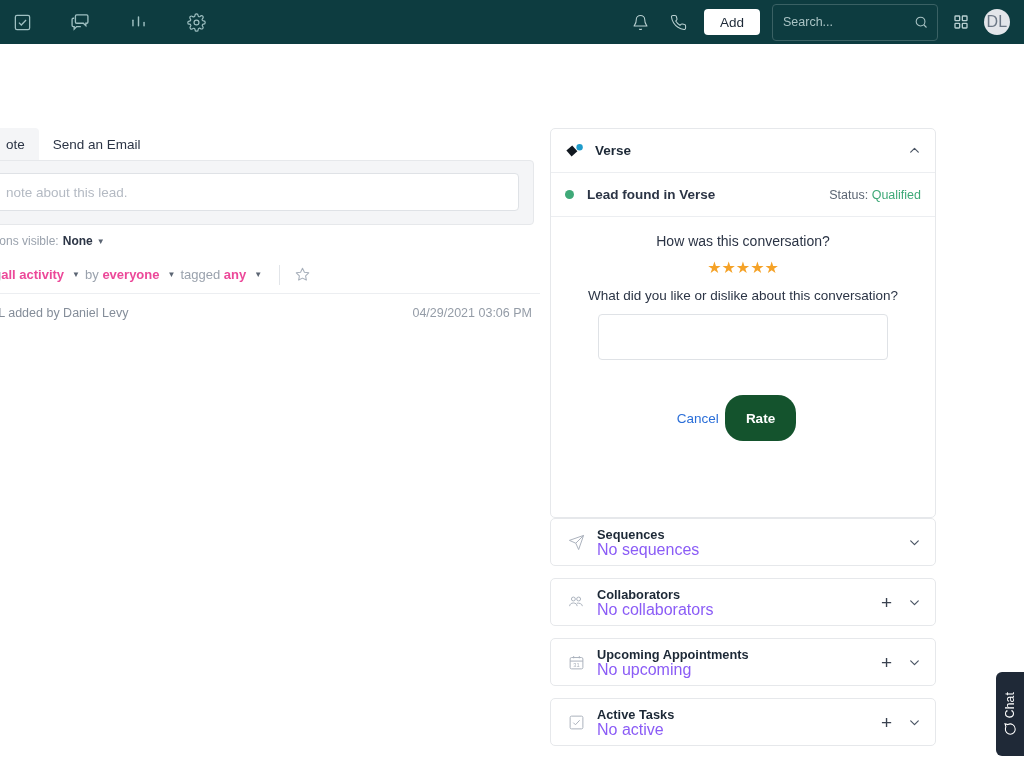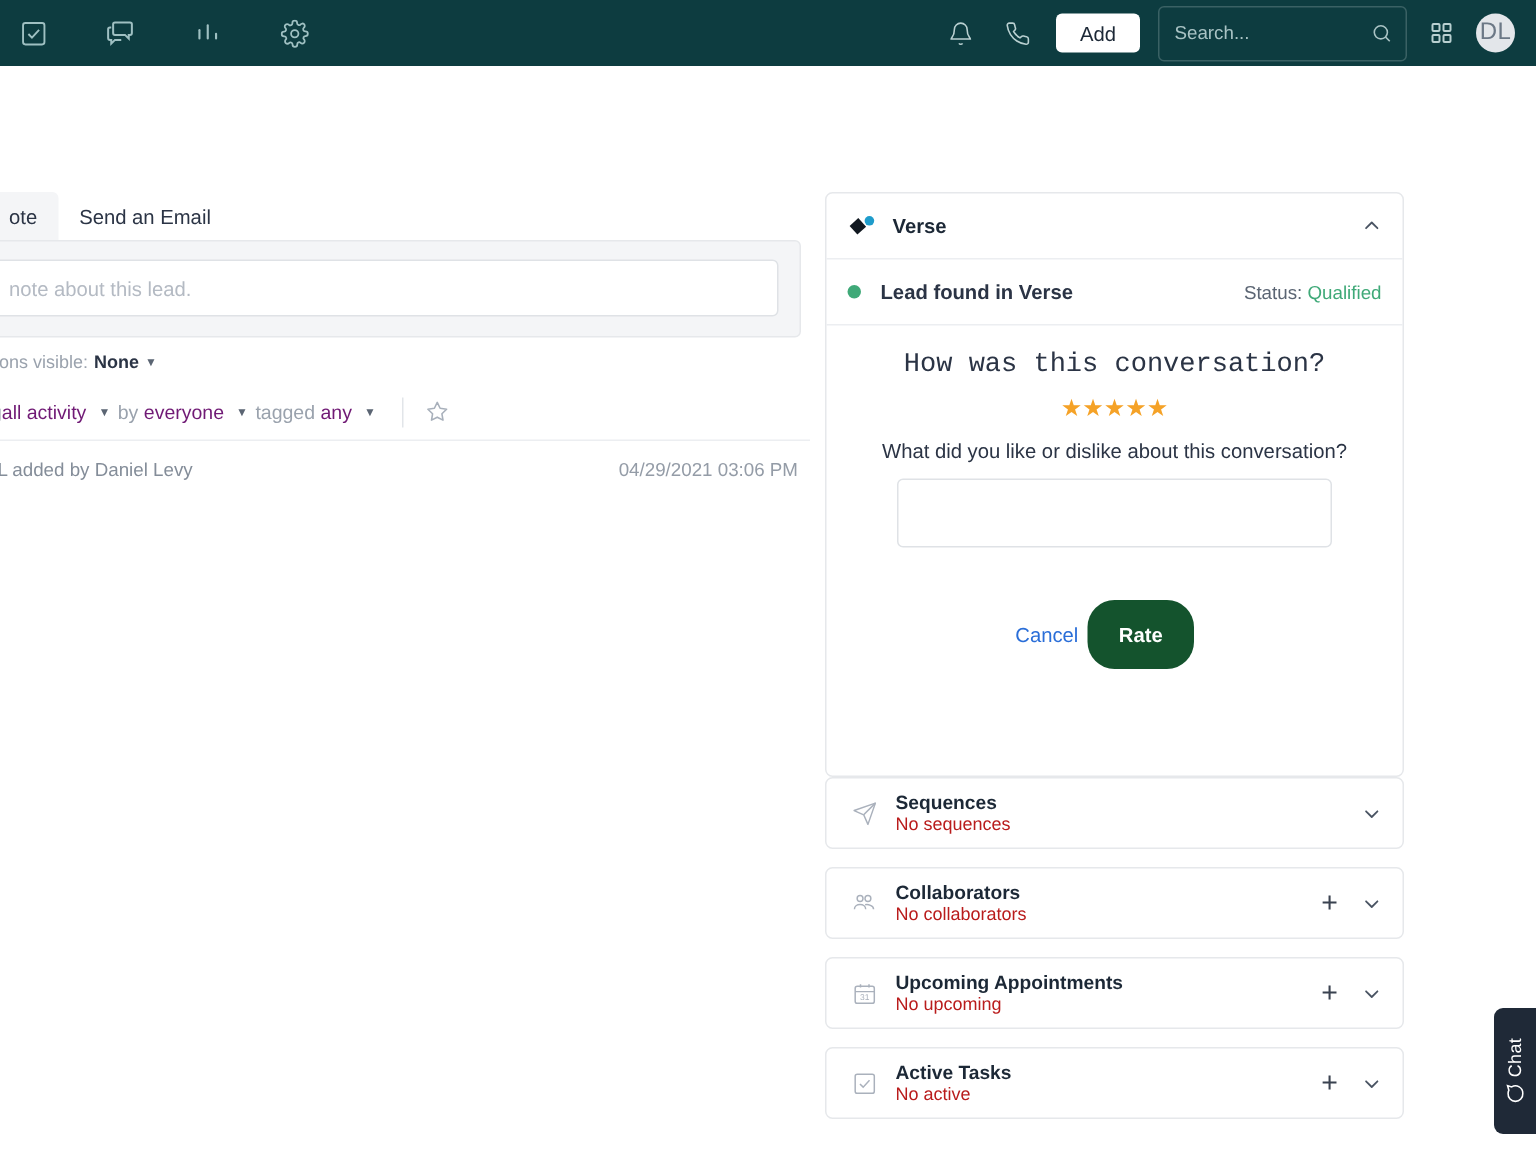--- a/index.html
+++ b/index.html
@@ -106,21 +106,21 @@
   .visible-row b { color: #2b3445; font-weight: bold; margin-left: 4px; }
   .caret-dn { margin-left: 4px; font-size: 8px; color: #5b6573; }
 
   .filter-row {
     position: absolute; left: -6px; top: 212px;
     width: 546px; height: 38px;
     display: flex; align-items: center;
     font-size: 13px; color: #9aa2ad;
     border-bottom: 1px solid #eceef1;
   }
-  .filter-row b { color: #701a75; font-weight: normal; }
+  .filter-row b { color: #ec4899; font-weight: bold; }
   .filter-chip { display: inline-flex; align-items: center; gap: 4px; cursor: pointer; margin-right: 5px; }
   .filter-sep { width: 1px; height: 20px; background: #e2e5e9; margin: 0 14px 0 12px; }
   .star-outline { color: #a8b0bb; cursor: pointer; display:flex; }
 
   .activity-row {
     position: absolute; left: -8px; top: 252px;
     width: 548px; height: 34px;
     display: flex; align-items: center;
     font-size: 12.5px; color: #848d99;
   }
@@ -148,21 +148,21 @@
     height: 44px; display: flex; align-items: center;
     padding: 0 14px; border-bottom: 1px solid #eceef1;
   }
   .dot-green { width: 9px; height: 9px; border-radius: 50%; background: #3fa978; margin-right: 13px; }
   .verse-status .lbl { font-size: 13.5px; font-weight: bold; color: #2b3445; }
   .verse-status .st { margin-left: auto; font-size: 12.5px; color: #5b6573; }
   .verse-status .st em { font-style: normal; color: #3fa978; }
 
   .rate-body { padding: 16px 14px 22px 14px; min-height: 300px; }
   .rate-title { font-size: 16.5px; color: #1c2836; margin-bottom: 26px; }
-  .rate-q { text-align: center; font-size: 18px; color: #2b3445; font-family: Liberation Mono, monospace; }
+  .rate-q { text-align: center; font-size: 14px; color: #2b3445; }
   .stars { text-align: center; margin: 9px 0 11px 0; color: #f5a227; font-size: 16px; letter-spacing: 0px; cursor: pointer; }
   .rate-q2 { text-align: center; font-size: 13.5px; color: #2b3445; margin-bottom: 11px; }
   .rate-ta {
     width: 290px; height: 46px; margin: 0 auto;
     border: 1px solid #dfe2e6; border-radius: 4px;
     background: #fff; display: block; cursor: text;
   }
   .rate-actions {
     display: flex; align-items: center; justify-content: center;
     gap: 6px; margin-top: 35px; padding-right: 13px;
@@ -179,21 +179,21 @@
 
   
   .sec-card {
     background: #ffffff; border: 1px solid #e6e8eb; border-radius: 5px;
     height: 48px; margin-bottom: 12px;
     display: flex; align-items: center; padding: 12px 14px;
   }
   .sec-icon { width: 22px; display: flex; align-items: center; justify-content: center; color: #aab1bc; margin-right: 10px; }
   .sec-text { display: flex; flex-direction: column; justify-content: center; }
   .sec-title { font-size: 12.8px; font-weight: bold; color: #1c2836; line-height: 15px; }
-  .sec-sub { font-size: 12px; color: #b91c1c; line-height: 15px; }
+  .sec-sub { font-size: 16px; color: #8b5cf6; line-height: 15px; }
   .sec-actions { margin-left: auto; display: flex; align-items: center; gap: 16px; }
   .plus-btn { color: #3a4250; font-size: 19px; line-height: 1; cursor: pointer; }
 
   
   .chat-widget {
     position: absolute; right: 0; top: 672px;
     width: 28px; height: 84px;
     background: #1f2937;
     border-radius: 6px 0 0 6px;
     display: flex; flex-direction: column;

